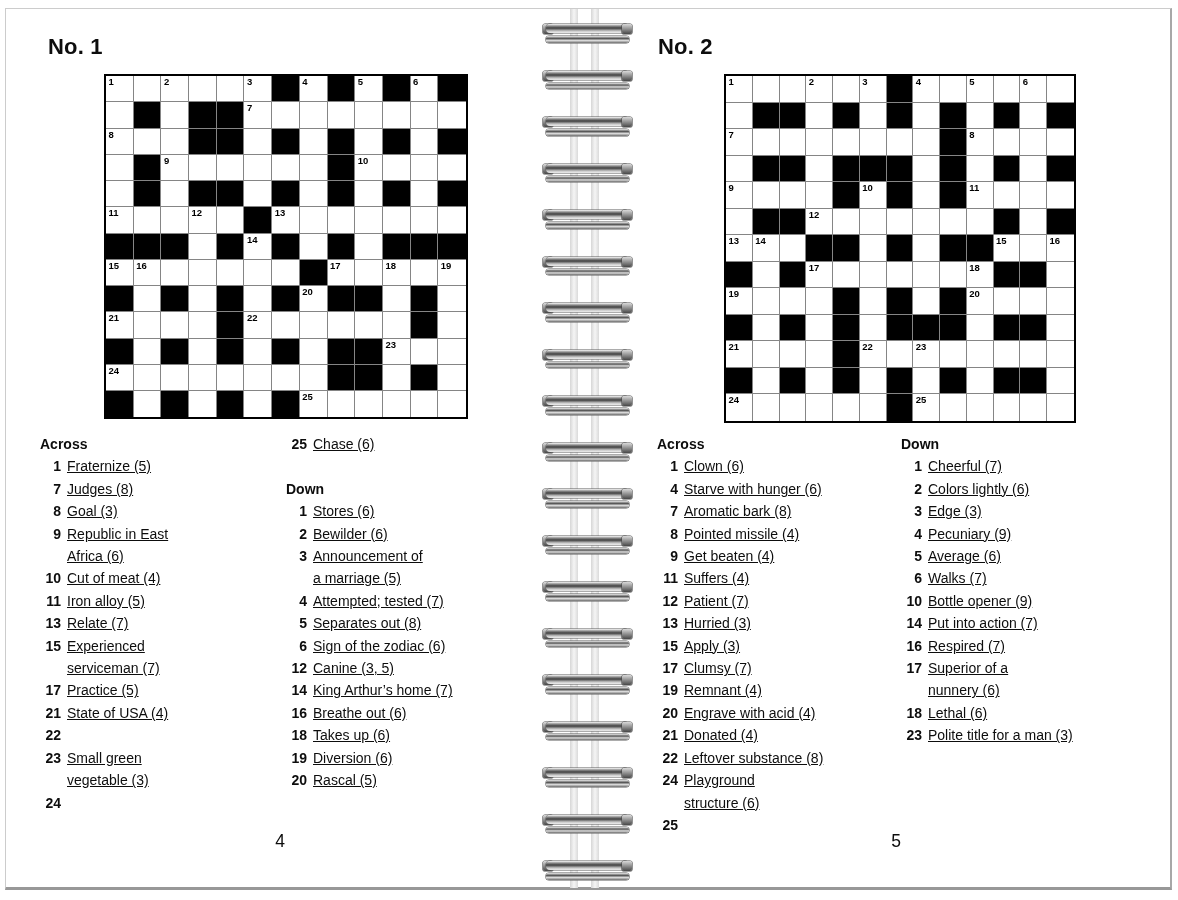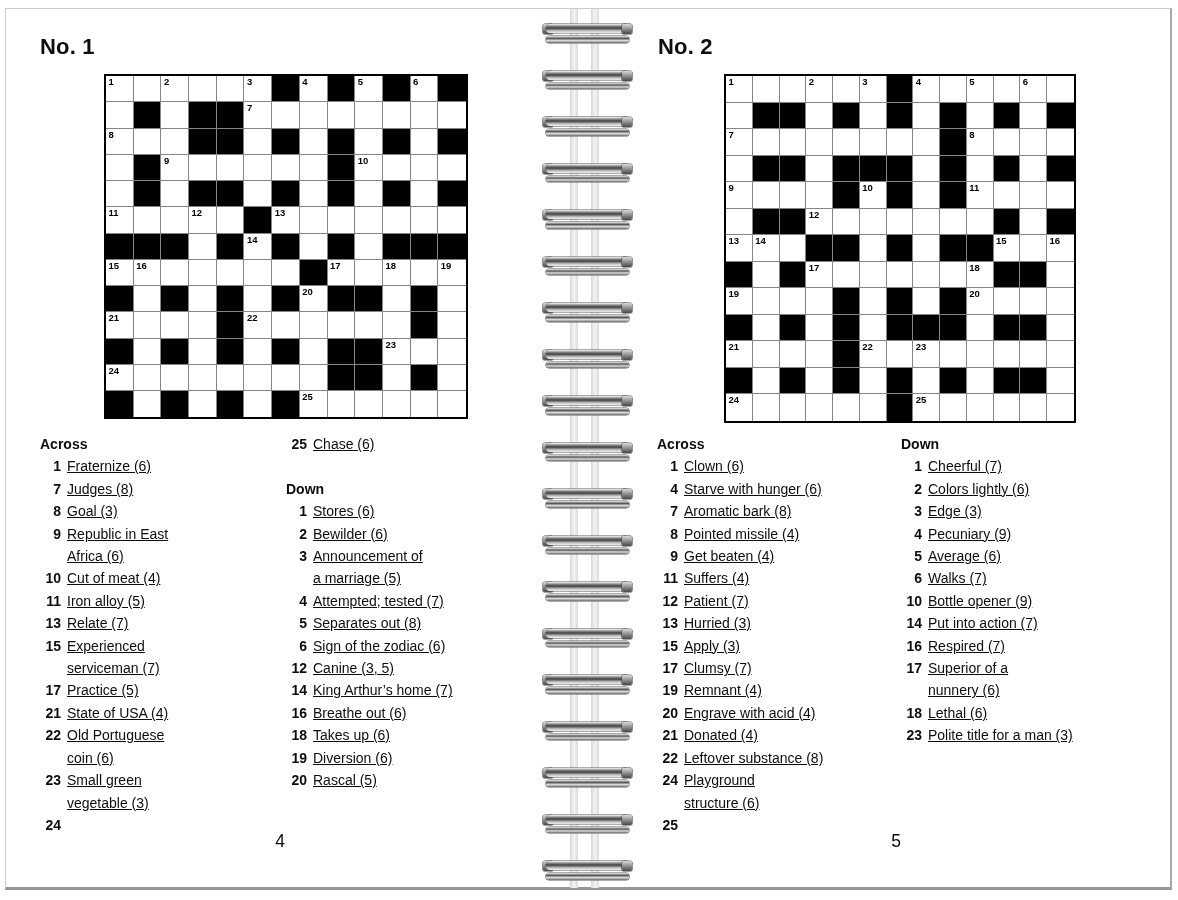--- a/index.html
+++ b/index.html
@@ -6,21 +6,21 @@
   html,body { background:#ffffff; }
   body { font-family:"Liberation Sans", sans-serif; color:#0d0d0d; }
 
   .book { position:relative; width:1178px; height:900px; background:#fff; overflow:hidden; }
 
   .frame { position:absolute; left:5px; top:8px; width:1167px; height:882px;
            border-top:1px solid #cccccc; border-left:1px solid #cccccc;
            border-right:2px solid #a8a8a8; border-bottom:3px solid #989898; }
 
   .page-title { position:absolute; top:34px; font-size:22px; font-weight:bold; letter-spacing:.2px; }
-  .page-left  .page-title { left:40px; }
+  .page-left  .page-title { left:48px; }
   .page-right .page-title { left:658px;text-align:right; }
 
   
   .grid { position:absolute; border:2.5px solid #000; background:#fff; }
   .grid-left  { left:104px; top:74px; --cw:27.7px;  --ch:26.25px; }
   .grid-right { left:724px; top:74px; --cw:26.75px; --ch:26.5px; }
   .grow { display:flex; }
   .cell { position:relative; width:var(--cw); height:var(--ch); background:#fff;
           border-right:1px solid #858585; border-bottom:1px solid #858585; }
   .grow .cell:last-child { border-right:none; }
@@ -396,21 +396,21 @@
           <div class="cell"></div>
           <div class="cell"></div>
           <div class="cell"></div>
         </div>
       </div>
     <div class="clue-col col-p1c1">
         <div class="clue-section">
           <div class="clue-header">Across</div>
           <div class="clue">
             <span class="num">1</span>
-            <span class="txt">Fraternize (6)</span>
+            <span class="txt">Fraternize (5)</span>
           </div>
           <div class="clue">
             <span class="num">7</span>
             <span class="txt">Judges (8)</span>
           </div>
           <div class="clue">
             <span class="num">8</span>
             <span class="txt">Goal (3)</span>
           </div>
           <div class="clue">
@@ -438,22 +438,20 @@
           <div class="clue">
             <span class="num">17</span>
             <span class="txt">Practice (5)</span>
           </div>
           <div class="clue">
             <span class="num">21</span>
             <span class="txt">State of USA (4)</span>
           </div>
           <div class="clue">
             <span class="num">22</span>
-            <span class="txt">Old Portuguese
-coin (6)</span>
           </div>
           <div class="clue">
             <span class="num">23</span>
             <span class="txt">Small green
 vegetable (3)</span>
           </div>
           <div class="clue">
             <span class="num">24</span>
           </div>
         </div>

